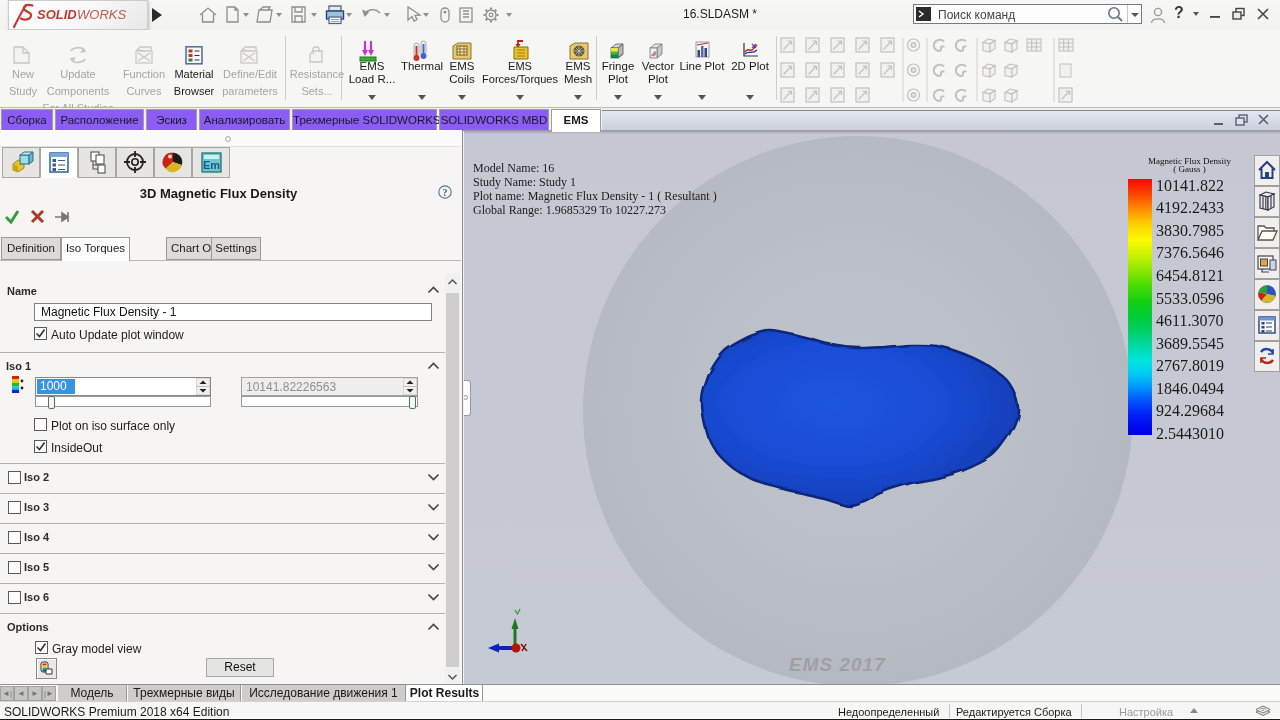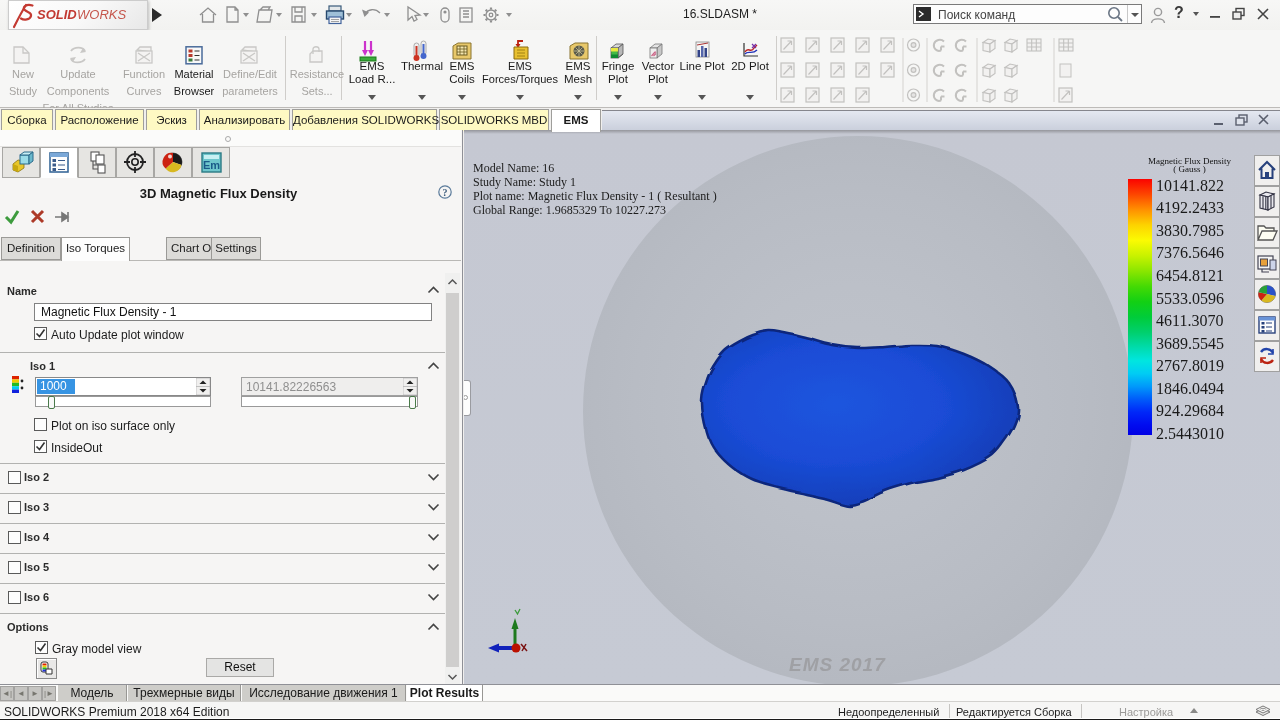--- a/index.html
+++ b/index.html
@@ -20,21 +20,21 @@
 
 #ribbon { position:absolute; left:0; top:30px; width:1280px; height:78px;
   background:#f6f6f5; border-bottom:1px solid #bdbbb8; }
 .rlbl { position:absolute; top:36px; font-size:11px; line-height:17px; text-align:center; color:#a6a4a1; }
 .rlbl.on { color:#1a1a1a; }
 .rlbl.ems { top:30px; font-size:11.5px; line-height:12.5px; color:#1a1a1a; }
 .rsep { position:absolute; top:6px; width:1px; height:64px; background:#cfcdca; }
 
 
 #tabrow { position:absolute; left:0; top:108px; width:602px; height:23px; background:#f0efed; }
-.ctab { position:absolute; top:1px; height:22px; background:#fef9c3; border:1px solid #9f9e9b;
+.ctab { position:absolute; top:1px; height:22px; background:#8b5cf6; border:1px solid #9f9e9b;
   border-bottom:none; font-size:11.5px; white-space:nowrap; color:#1a1a1a; text-align:center; line-height:20px; }
 .ctab.sel { background:#ffffff; font-weight:bold; height:23px; z-index:3; }
 #docbar { position:absolute; left:602px; top:110px; width:678px; height:21px;
   border-top:1px solid #85868d; background:linear-gradient(#e4e8f1,#c9cedb); }
 .dbtn { position:absolute; top:0; width:24px; height:18px; color:#5a5f6e; }
 
 
 #panel { position:absolute; left:0; top:130px; width:463px; height:555px; background:#f6f5f4;
   border-right:1px solid #8f9096; }
 #panelstrip { position:absolute; left:0; top:0; width:461px; height:17px; background:#fbfbfa;
@@ -354,21 +354,21 @@
       <rect x="284" y="28" width="11" height="13" stroke="#c2c1bf" fill="#f2f1f0"></rect>
       <use href="#gpage" x="283" y="52"></use>
     </svg>
   </div>
 
   <div id="tabrow">
     <div class="ctab" style="left:1px;width:52px;">Сборка</div>
     <div class="ctab" style="left:55px;width:89px;">Расположение</div>
     <div class="ctab" style="left:146px;width:51px;">Эскиз</div>
     <div class="ctab" style="left:199px;width:91px;">Анализировать</div>
-    <div class="ctab" style="left:292px;width:145px;">Добавления SOLIDWORKS</div>
+    <div class="ctab" style="left:292px;width:145px;">Трехмерные SOLIDWORKS</div>
     <div class="ctab" style="left:439px;width:110px;">SOLIDWORKS MBD</div>
     <div class="ctab sel" style="left:551px;width:50px;">EMS</div>
   </div>
   <div id="docbar">
     <div class="dbtn" style="left:605px;">
         <svg width="24" height="18">
           <rect x="7" y="12" width="9" height="2" fill="#5a5f6e"></rect>
         </svg>
       </div>
     <div class="dbtn" style="left:628px;">
@@ -465,21 +465,21 @@
       </svg>
     <div class="abs" style="left:34px;top:173px;width:398px;height:18px;background:#fff;border:1px solid #828282;font-size:12px;color:#111;line-height:16px;padding-left:6px;">Magnetic Flux Density - 1</div>
     <div class="cbox" style="left:34px;top:197px;">
         <svg width="11" height="11">
           <path d="M1.5 5.5 L4.5 8.5 L9.5 1.5" fill="none" stroke="#333" stroke-width="1.6"></path>
         </svg>
       </div>
     <div class="clbl" style="left:51px;top:198px;">Auto Update plot window</div>
     <div class="hline" style="top:222px;"></div>
 
-    <div class="sechead" style="left:6px;top:230px;margin-left:24px;">Iso 1</div>
+    <div class="sechead" style="left:6px;top:230px;">Iso 1</div>
     <svg class="chev" style="left:427px;top:232px;" viewBox="0 0 13 8">
         <path d="M1.5 6.5 L6.5 1.5 L11.5 6.5" fill="none" stroke="#444" stroke-width="1.6"></path>
       </svg>
     <svg class="abs" style="left:12px;top:246px;" width="12" height="20" viewBox="0 0 12 20">
       <rect x="0" y="0" width="7" height="3.4" fill="#dd2200"></rect>
       <rect x="0" y="3.4" width="7" height="3.4" fill="#eecc00"></rect>
       <rect x="0" y="6.8" width="7" height="3.4" fill="#22bb22"></rect>
       <rect x="0" y="10.2" width="7" height="3.4" fill="#00ccee"></rect>
       <rect x="0" y="13.6" width="7" height="3.4" fill="#1122dd"></rect>
       <circle cx="10" cy="5" r="1.4" fill="#222"></circle>

